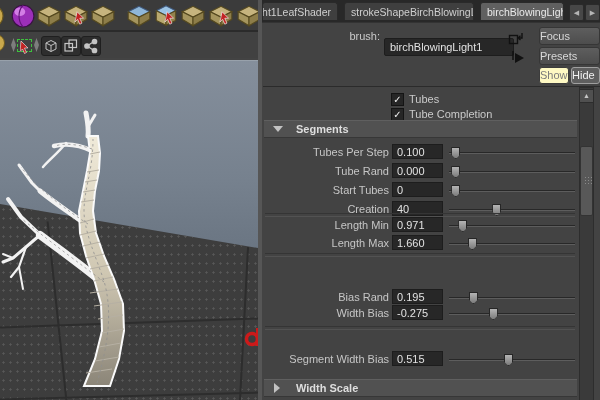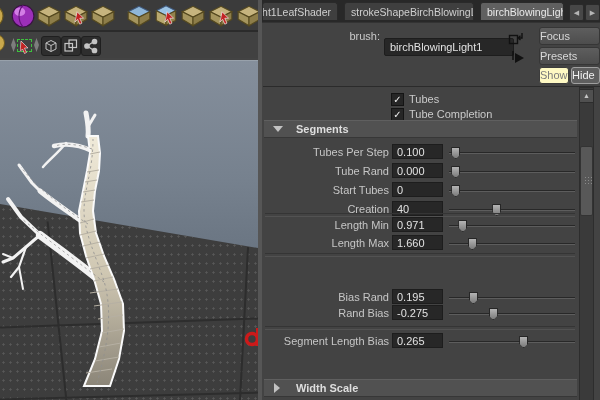--- a/index.html
+++ b/index.html
@@ -341,34 +341,34 @@
       <div class="gsep" style="top:166px"></div>
 
       <div class="srow" style="top:202px">
         <span class="slabel">Bias Rand</span>
         <input class="sfield" value="0.195" style="">
         <div class="strack">
             <div class="shandle" style="left: 19.89px;"></div>
           </div>
       </div>
       <div class="srow" style="top:218px">
-        <span class="slabel">Rand Bias</span>
+        <span class="slabel">Width Bias</span>
         <input class="sfield" value="-0.275" style="">
         <div class="strack">
             <div class="shandle" style="left: 39.78px;"></div>
           </div>
       </div>
 
       <div class="gsep" style="top:239px"></div>
 
-      <div class="srow" style="top:246px">
-        <span class="slabel">Segment Length Bias</span>
-        <input class="sfield" value="0.265" style="">
-        <div class="strack">
-            <div class="shandle" style="left: 70.2px;"></div>
+      <div class="srow" style="top:264px">
+        <span class="slabel">Segment Width Bias</span>
+        <input class="sfield" value="0.515" style="">
+        <div class="strack">
+            <div class="shandle" style="left: 54.99px;"></div>
           </div>
       </div>
 
       <div class="sechdr" style="top:292px">
         <div class="arrow-right"></div>
         <span class="sectitle">Width Scale</span>
       </div>
 
       <div id="sbar"></div>
       <div id="sbar-up">▲</div>

